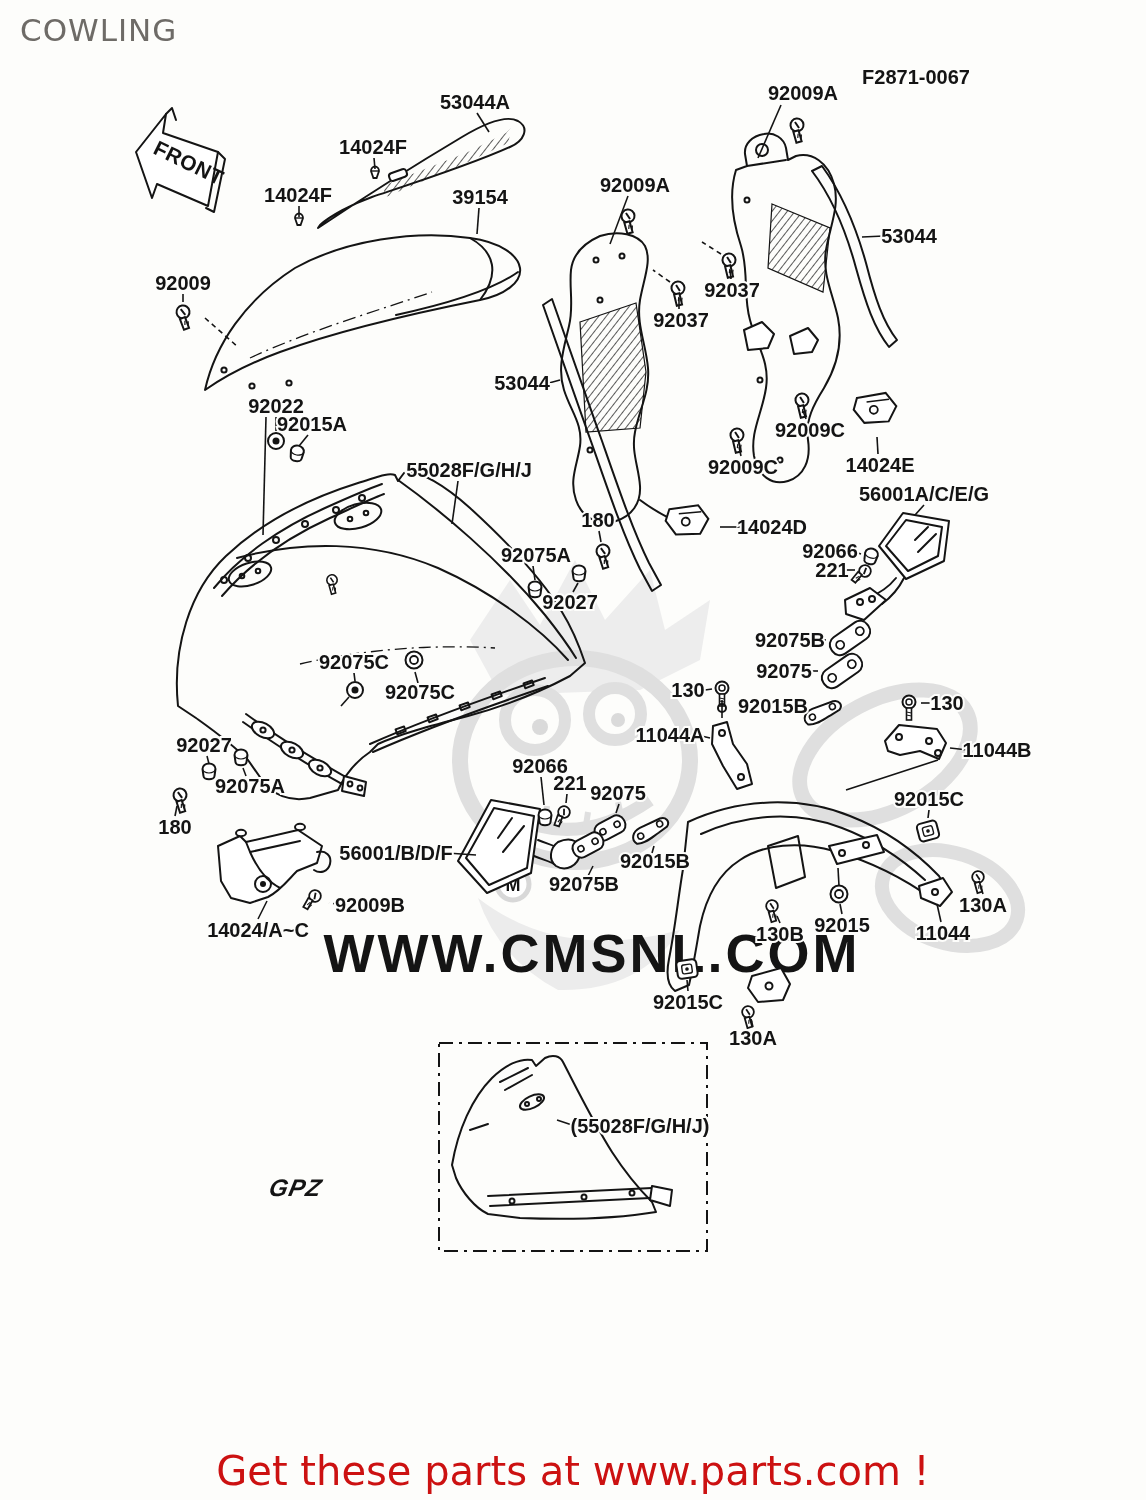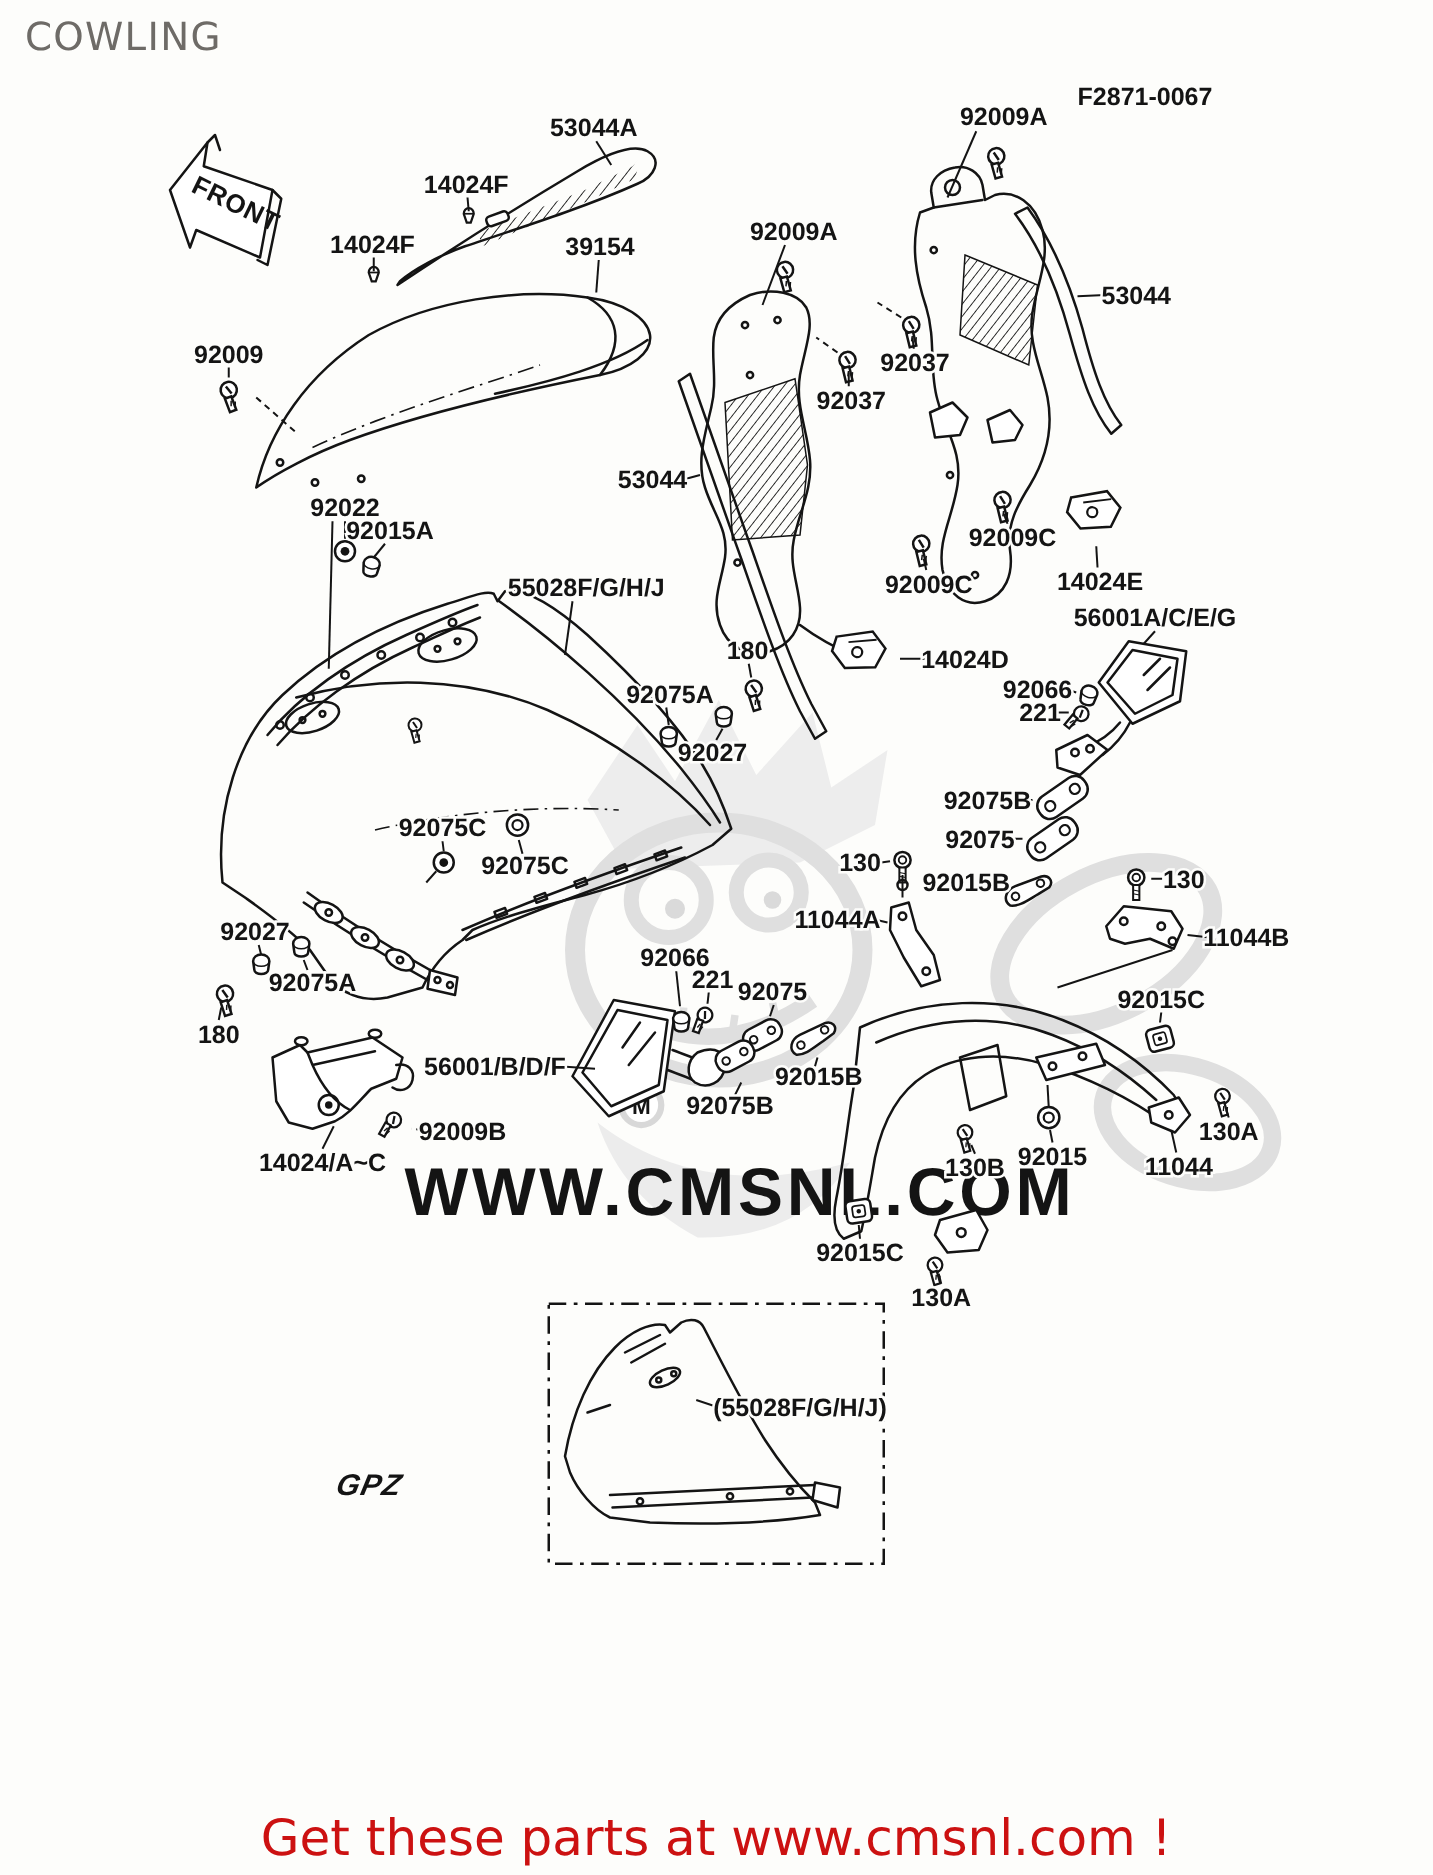--- a/index.html
+++ b/index.html
@@ -427,14 +427,14 @@
         <text x="780" y="941" text-anchor="middle" font-size="20" paint-order="stroke" stroke="#fdfdfb" stroke-width="4">130B</text>
         <text x="842" y="932" text-anchor="middle" font-size="20" paint-order="stroke" stroke="#fdfdfb" stroke-width="4">92015</text>
         <text x="983" y="912" text-anchor="middle" font-size="20" paint-order="stroke" stroke="#fdfdfb" stroke-width="4">130A</text>
         <text x="943" y="940" text-anchor="middle" font-size="20" paint-order="stroke" stroke="#fdfdfb" stroke-width="4">11044</text>
         <text x="688" y="1009" text-anchor="middle" font-size="20" paint-order="stroke" stroke="#fdfdfb" stroke-width="4">92015C</text>
         <text x="753" y="1045" text-anchor="middle" font-size="20" paint-order="stroke" stroke="#fdfdfb" stroke-width="4">130A</text>
         <text x="640" y="1133" text-anchor="middle" font-size="20" paint-order="stroke" stroke="#fdfdfb" stroke-width="4">(55028F/G/H/J)</text>
       </g>
   </svg>
 
-  <div class="footer">Get these parts at www.cmsnl.com !</div>
+  <div class="footer">Get these parts at www.parts.com !</div>
 </div>
 
 </body></html>

